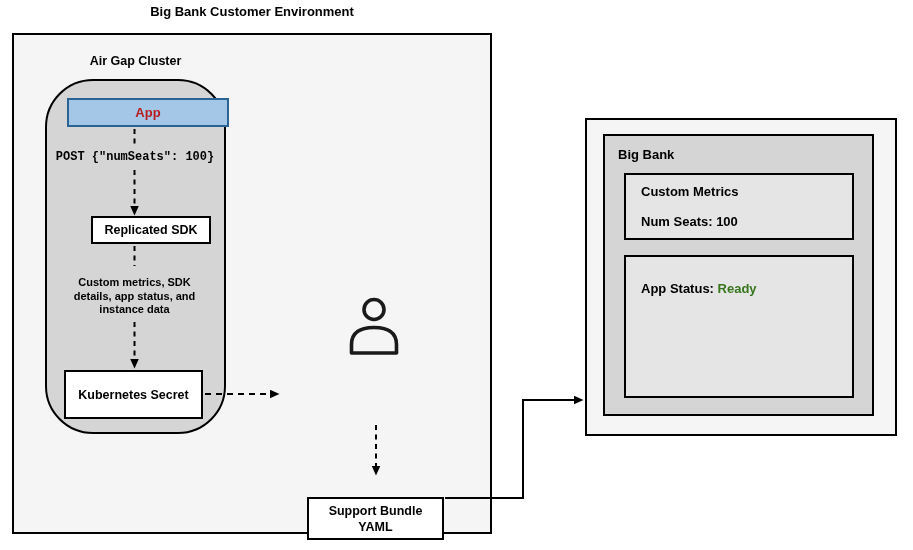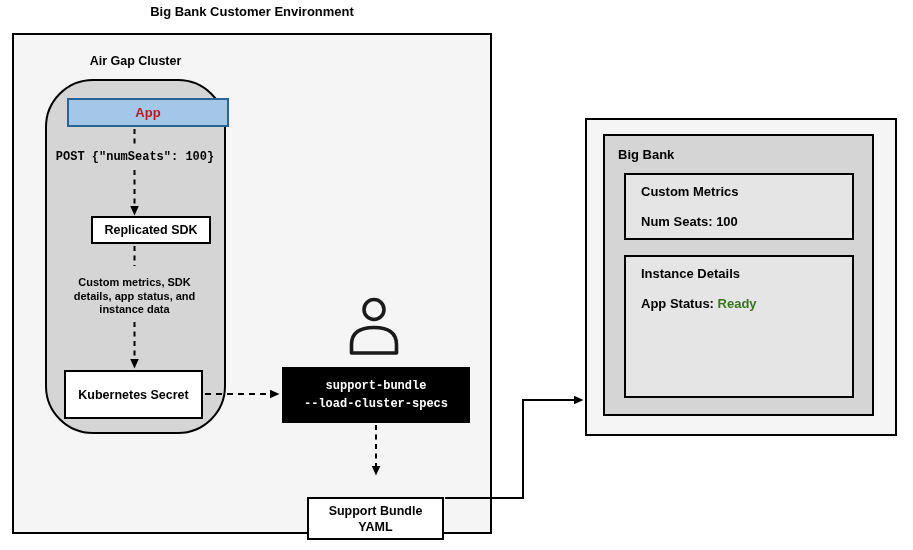--- a/index.html
+++ b/index.html
@@ -139,44 +139,39 @@
 
   <div class="node" style="left:64px; top:370px; width:139px; height:49px;">
     <span>Kubernetes Secret</span>
   </div>
 
   <svg class="abs" style="left:348px; top:295px; z-index:4;" width="52" height="62" viewBox="0 0 52 62" aria-hidden="true">
     <circle cx="26" cy="14.5" r="10" fill="none" stroke="#1a1a1a" stroke-width="3.6"></circle>
     <path d="M 3.5 58 L 3.5 49.5 Q 3.5 32.5 26 32.5 Q 48.5 32.5 48.5 49.5 L 48.5 58 Z" fill="none" stroke="#1a1a1a" stroke-width="3.6" stroke-linejoin="round"></path>
   </svg>
 
-  <div class="cli-box" style="left:282px; top:367px; width:188px; height:56px; background:#000000; color:#ffffff;">
-    <div>support-bundle</div>
-    <div>--load-cluster-specs</div>
-  </div>
 
   <div class="node" style="left:307px; top:477px; width:137px; height:43px;margin-top:20px;">
     <div>Support Bundle</div>
     <div>YAML</div>
   </div>
 
 
   <div class="panel" style="left:585px; top:118px; width:312px; height:318px;"></div>
 
   <div class="abs" style="left:603px; top:134px; width:271px; height:282px; background:#d5d5d5; border:2px solid #000;">
     <div class="group-label" style="margin:11px 0 0 13px;">Big Bank</div>
   </div>
 
   <div class="card" style="left:624px; top:173px; width:230px; height:67px;">
     <div>Custom Metrics</div>
     <div class="gap-line">Num Seats: 100</div>
   </div>
 
   <div class="card" style="left:624px; top:255px; width:230px; height:143px;">
-    <div>Instance Details</div>
     <div class="gap-line"><span>App Status: </span><span style="color:#38761d;">Ready</span></div>
   </div>
 
   <svg class="overlay" viewBox="0 0 913 550" aria-hidden="true">
     <defs>
       <marker id="arrow" markerUnits="userSpaceOnUse" markerWidth="10" markerHeight="9" viewBox="0 0 10 9" refX="0.5" refY="4.5" orient="auto">
         <path d="M0,0 L10,4.5 L0,9 Z" fill="#000"></path>
       </marker>
     </defs>
 

